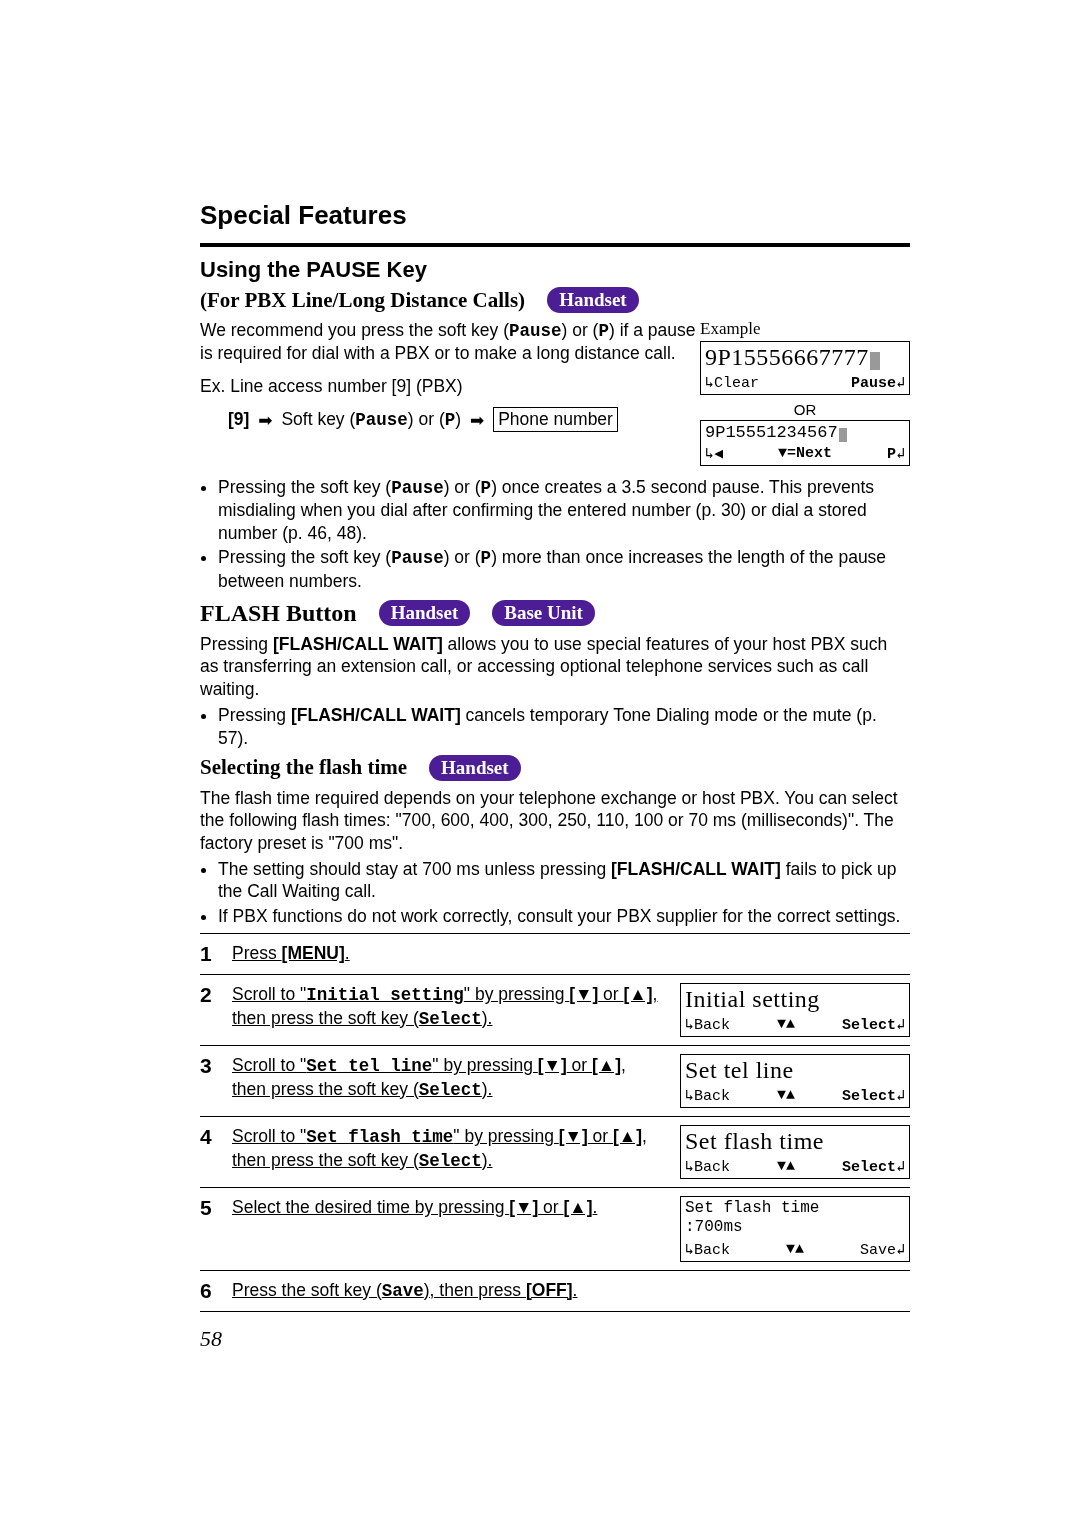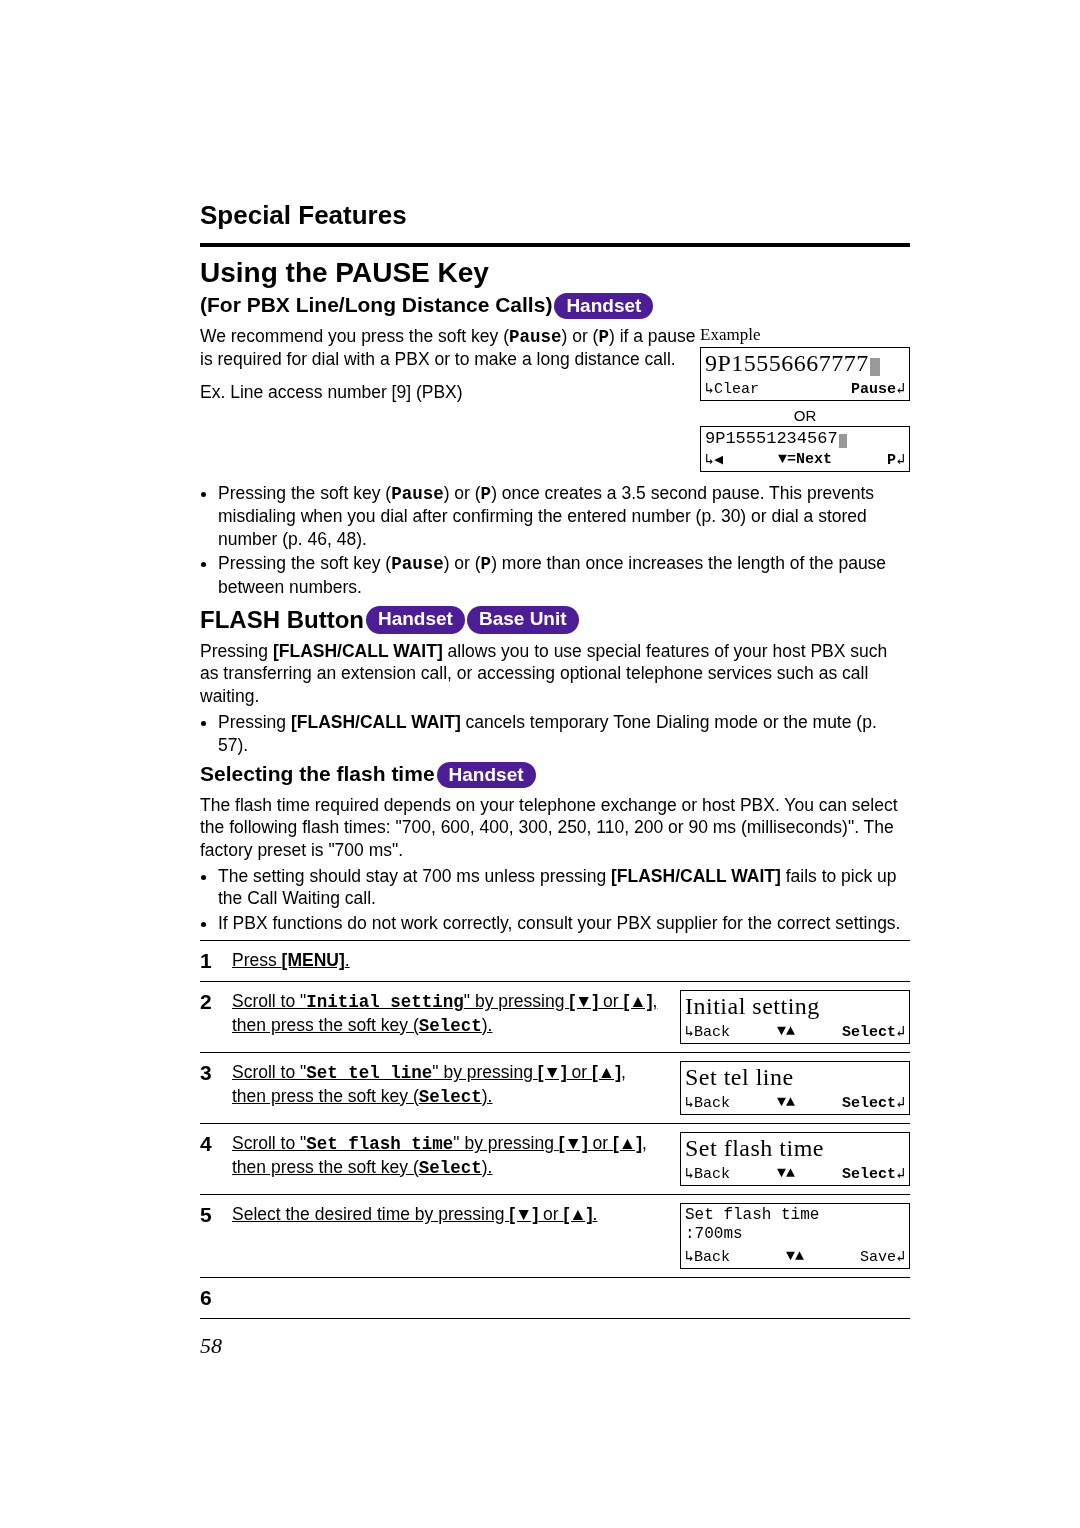--- a/index.html
+++ b/index.html
@@ -17,31 +17,33 @@
   .sec-title {
     font-size: 26px;
     font-weight: bold;
     margin-bottom: 12px;
   }
   .rule {
     border-top: 4px solid #000;
     margin: 4px 0 10px 0;
   }
   .h2 {
-    font-size: 28px;
+    font-size: 22px;
     font-weight: bold;
     margin: 6px 0 4px 0;
   }
   .h3line {
     font-size: 21px;
     font-weight: bold;
     margin: 2px 0 6px 0;
     display: flex;
-    gap: 2px;
+    align-items: center;
+    gap: 22px;
     flex-wrap: wrap;
+    font-family: Liberation Serif, serif;
   }
   .pill {
     display: inline-block;
     background: #4c1d95;
     color: #fff;
     font-weight: bold;
     border-radius: 14px;
     padding: 2px 12px;
     font-size: 19px;
   }
@@ -167,20 +169,27 @@
     <span>(For PBX Line/Long Distance Calls)</span>
     <span class="pill">Handset</span>
   </div>
 
   <div class="toprow">
     <div class="leftcol body">
       <div>
         <span>We recommend you press the soft key (</span><span class="mono">Pause</span><span>) or (</span><span class="mono">P</span><span>) if a pause is required for dial with a PBX or to make a long distance call.</span>
       </div>
       <div style="margin-top:10px">Ex.  Line access number [9] (PBX)</div>
+      <div style="margin:10px 0 0 28px">
+        <b>[9]</b>
+        <span class="arrow">➡</span>
+        <span>Soft key (</span><span class="mono">Pause</span><span>) or (</span><span class="mono">P</span><span>)</span>
+        <span class="arrow">➡</span>
+        <span class="boxed">Phone number</span>
+      </div>
     </div>
     <div class="rightcol">
       <div class="example-label">Example</div>
       <div class="lcd">
         <div class="lcd-big"><span>9P15556667777</span><span class="cursor"></span></div>
         <div class="lcd-small">
           <span><span>↳</span><span>Clear</span></span>
           <span><span class="bold">Pause</span><span>↲</span></span>
         </div>
       </div>
@@ -216,21 +225,21 @@
   <ul class="bullets body">
     <li>
       <span>Pressing </span><b>[FLASH/CALL WAIT]</b><span> cancels temporary Tone Dialing mode or the mute (p. 57).</span>
     </li>
   </ul>
 
   <div class="h3line" style="margin-top:0">
     <span>Selecting the flash time</span>
     <span class="pill">Handset</span>
   </div>
-  <div class="body">The flash time required depends on your telephone exchange or host PBX. You can select the following flash times: "700, 600, 400, 300, 250, 110, 200 or 90 ms (milliseconds)". The factory preset is "700 ms".</div>
+  <div class="body">The flash time required depends on your telephone exchange or host PBX. You can select the following flash times: "700, 600, 400, 300, 250, 110, 100 or 70 ms (milliseconds)". The factory preset is "700 ms".</div>
   <ul class="bullets body">
     <li>
       <span>The setting should stay at 700 ms unless pressing </span><b>[FLASH/CALL WAIT]</b><span> fails to pick up the Call Waiting call.</span>
     </li>
     <li>If PBX functions do not work correctly, consult your PBX supplier for the correct settings.</li>
   </ul>
 
   <div class="steps">
     <div class="steprow">
       <div class="stepnum">1</div>
@@ -305,17 +314,20 @@
             <span><span>↳</span><span>Back</span></span>
             <span class="bold">▼▲</span>
             <span><span>Save</span><span>↲</span></span>
           </div>
         </div>
       </div>
     </div>
 
     <div class="steprow">
       <div class="stepnum">6</div>
+      <div class="steptext">
+        <span>Press the soft key (</span><span class="mono">Save</span><span>), then press </span><b>[OFF]</b><span>.</span>
+      </div>
     </div>
   </div>
 
   <div class="pageno">58</div>
 </div>
 
 </body></html>

